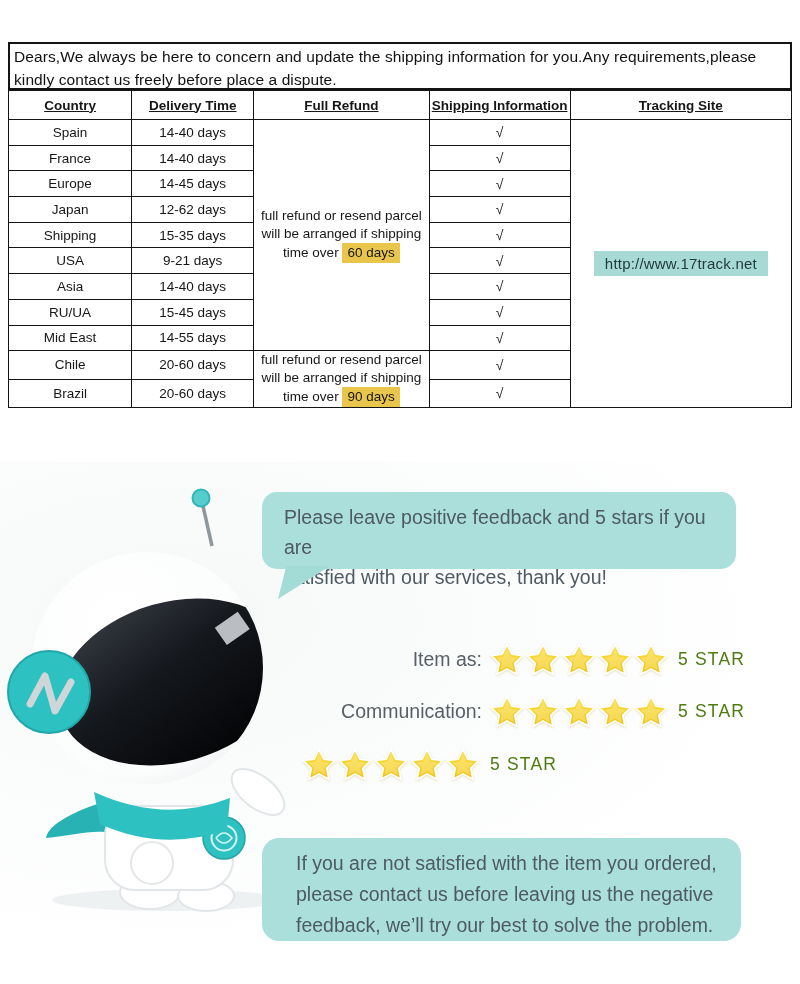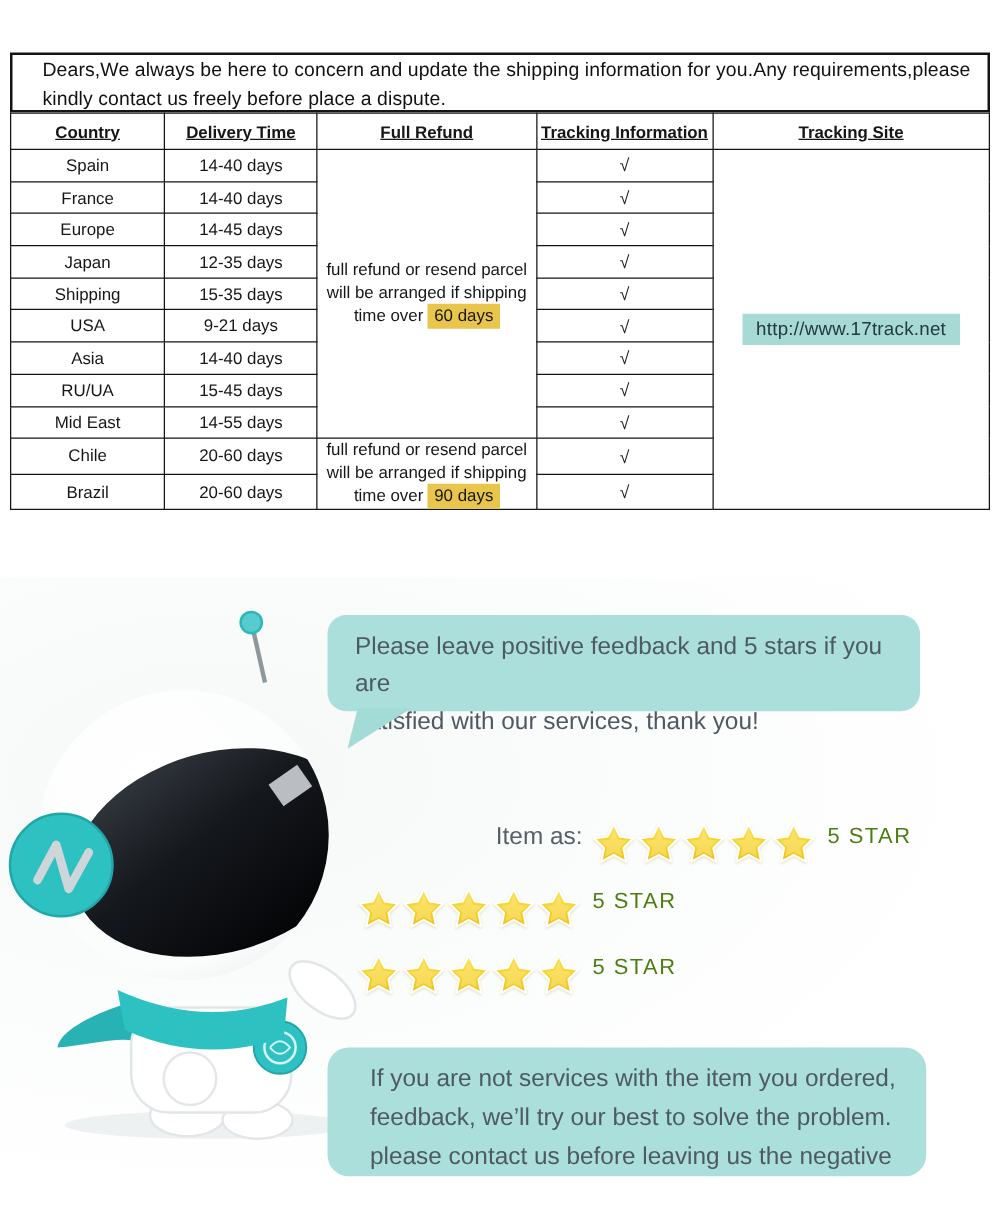--- a/index.html
+++ b/index.html
@@ -5,21 +5,21 @@
   html,body{margin:0;padding:0;}
   body{
     width:800px;height:984px;position:relative;background:#ffffff;
     font-family:"Liberation Sans","DejaVu Sans",sans-serif;color:#1b1b1b;
     overflow:hidden;
   }
   
   .notice-box{
     position:absolute;left:8px;top:42px;width:784px;height:48px;
     box-sizing:border-box;border:2px solid #141414;background:#fff;
-    font-size:15.5px;line-height:23px;color:#111;padding:1px 8px 0 24px;
+    font-size:15.5px;line-height:23px;color:#111;padding:1px 8px 0 4px;
     letter-spacing:.1px;
   }
   
   table.ship{
     position:absolute;left:8px;top:90px;width:784px;
     border-collapse:collapse;table-layout:fixed;background:#fff;
   }
   table.ship th,table.ship td{
     border:1.5px solid #141414;padding:0;text-align:center;vertical-align:middle;
     font-size:13.5px;color:#161616;background:#fff;overflow:hidden;
@@ -53,21 +53,21 @@
     position:absolute;left:278px;top:566px;width:52px;height:33px;
     background:#a3dbd7;
     clip-path:polygon(16% 0,100% 0,0 100%);
   }
   .bubble-bottom{
     left:262px;top:838px;width:479px;height:103px;padding:10px 10px 0 34px;
     font-size:19.5px;line-height:31px;border-radius:17px;
   }
   
   .rating-row{
-    position:absolute;left:284px;height:38px;display:flex;align-items:flex-start;margin-top:18px;
+    position:absolute;left:300px;height:38px;display:flex;align-items:center;
   }
   .rating-row .rlabel{
     width:182px;text-align:right;font-size:19.5px;color:#585f66;
     padding-right:6px;white-space:nowrap;
   }
   .stars{display:flex;align-items:center;gap:2px;margin-left:2px;}
   .stars svg{filter:drop-shadow(0 1px 1px rgba(210,190,120,.45));}
   .rsuffix{
     font-size:17.5px;color:#4d7c0f;margin-left:10px;letter-spacing:1.2px;
     white-space:nowrap;
@@ -103,21 +103,21 @@
       <col style="width:122px">
       <col style="width:175px">
     <col style="width:141px">
       <col style="width:221px">
   </colgroup>
   <thead>
     <tr>
       <th>Country</th>
       <th>Delivery Time</th>
       <th>Full Refund</th>
-      <th>Tracking Information</th>
+      <th>Shipping Information</th>
       <th>Tracking Site</th>
     </tr>
   </thead>
   <tbody>
     <tr>
       <td>Spain</td>
       <td>14-40 days</td>
       <td class="refund-cell" rowspan="9">
         <div>full refund or resend parcel</div>
         <div>will be arranged if shipping</div>
@@ -133,21 +133,21 @@
       <td>14-40 days</td>
       <td><span class="check">√</span></td>
     </tr>
     <tr>
       <td>Europe</td>
       <td>14-45 days</td>
       <td><span class="check">√</span></td>
     </tr>
     <tr>
       <td>Japan</td>
-      <td>12-35 days</td>
+      <td>12-62 days</td>
       <td><span class="check">√</span></td>
     </tr>
     <tr>
       <td>Shipping</td>
       <td>15-35 days</td>
       <td><span class="check">√</span></td>
     </tr>
     <tr>
       <td>USA</td>
       <td>9-21 days</td>
@@ -265,20 +265,21 @@
       <svg width="34" height="33" viewBox="0 0 32 32">
         <use href="#starShape"></use>
       </svg>
       <svg width="34" height="33" viewBox="0 0 32 32">
         <use href="#starShape"></use>
       </svg>
     </span>
   <span class="rsuffix">5 STAR</span>
 </div>
 <div class="rating-row" style="top:692px">
+  <span class="rlabel">Communication:</span>
   <span class="stars">
       <svg width="34" height="33" viewBox="0 0 32 32">
         <use href="#starShape"></use>
       </svg>
       <svg width="34" height="33" viewBox="0 0 32 32">
         <use href="#starShape"></use>
       </svg>
       <svg width="34" height="33" viewBox="0 0 32 32">
         <use href="#starShape"></use>
       </svg>
@@ -306,16 +307,16 @@
         <use href="#starShape"></use>
       </svg>
       <svg width="34" height="33" viewBox="0 0 32 32">
         <use href="#starShape"></use>
       </svg>
     </span>
   <span class="rsuffix">5 STAR</span>
 </div>
 
 <div class="bubble bubble-bottom">
-  <div>If you are not services with the item you ordered,</div>
+  <div>If you are not satisfied with the item you ordered,</div>
+  <div>please contact us before leaving us the negative</div>
   <div>feedback, we’ll try our best to solve the problem.</div>
-  <div>please contact us before leaving us the negative</div>
 </div>
 
 </body></html>

